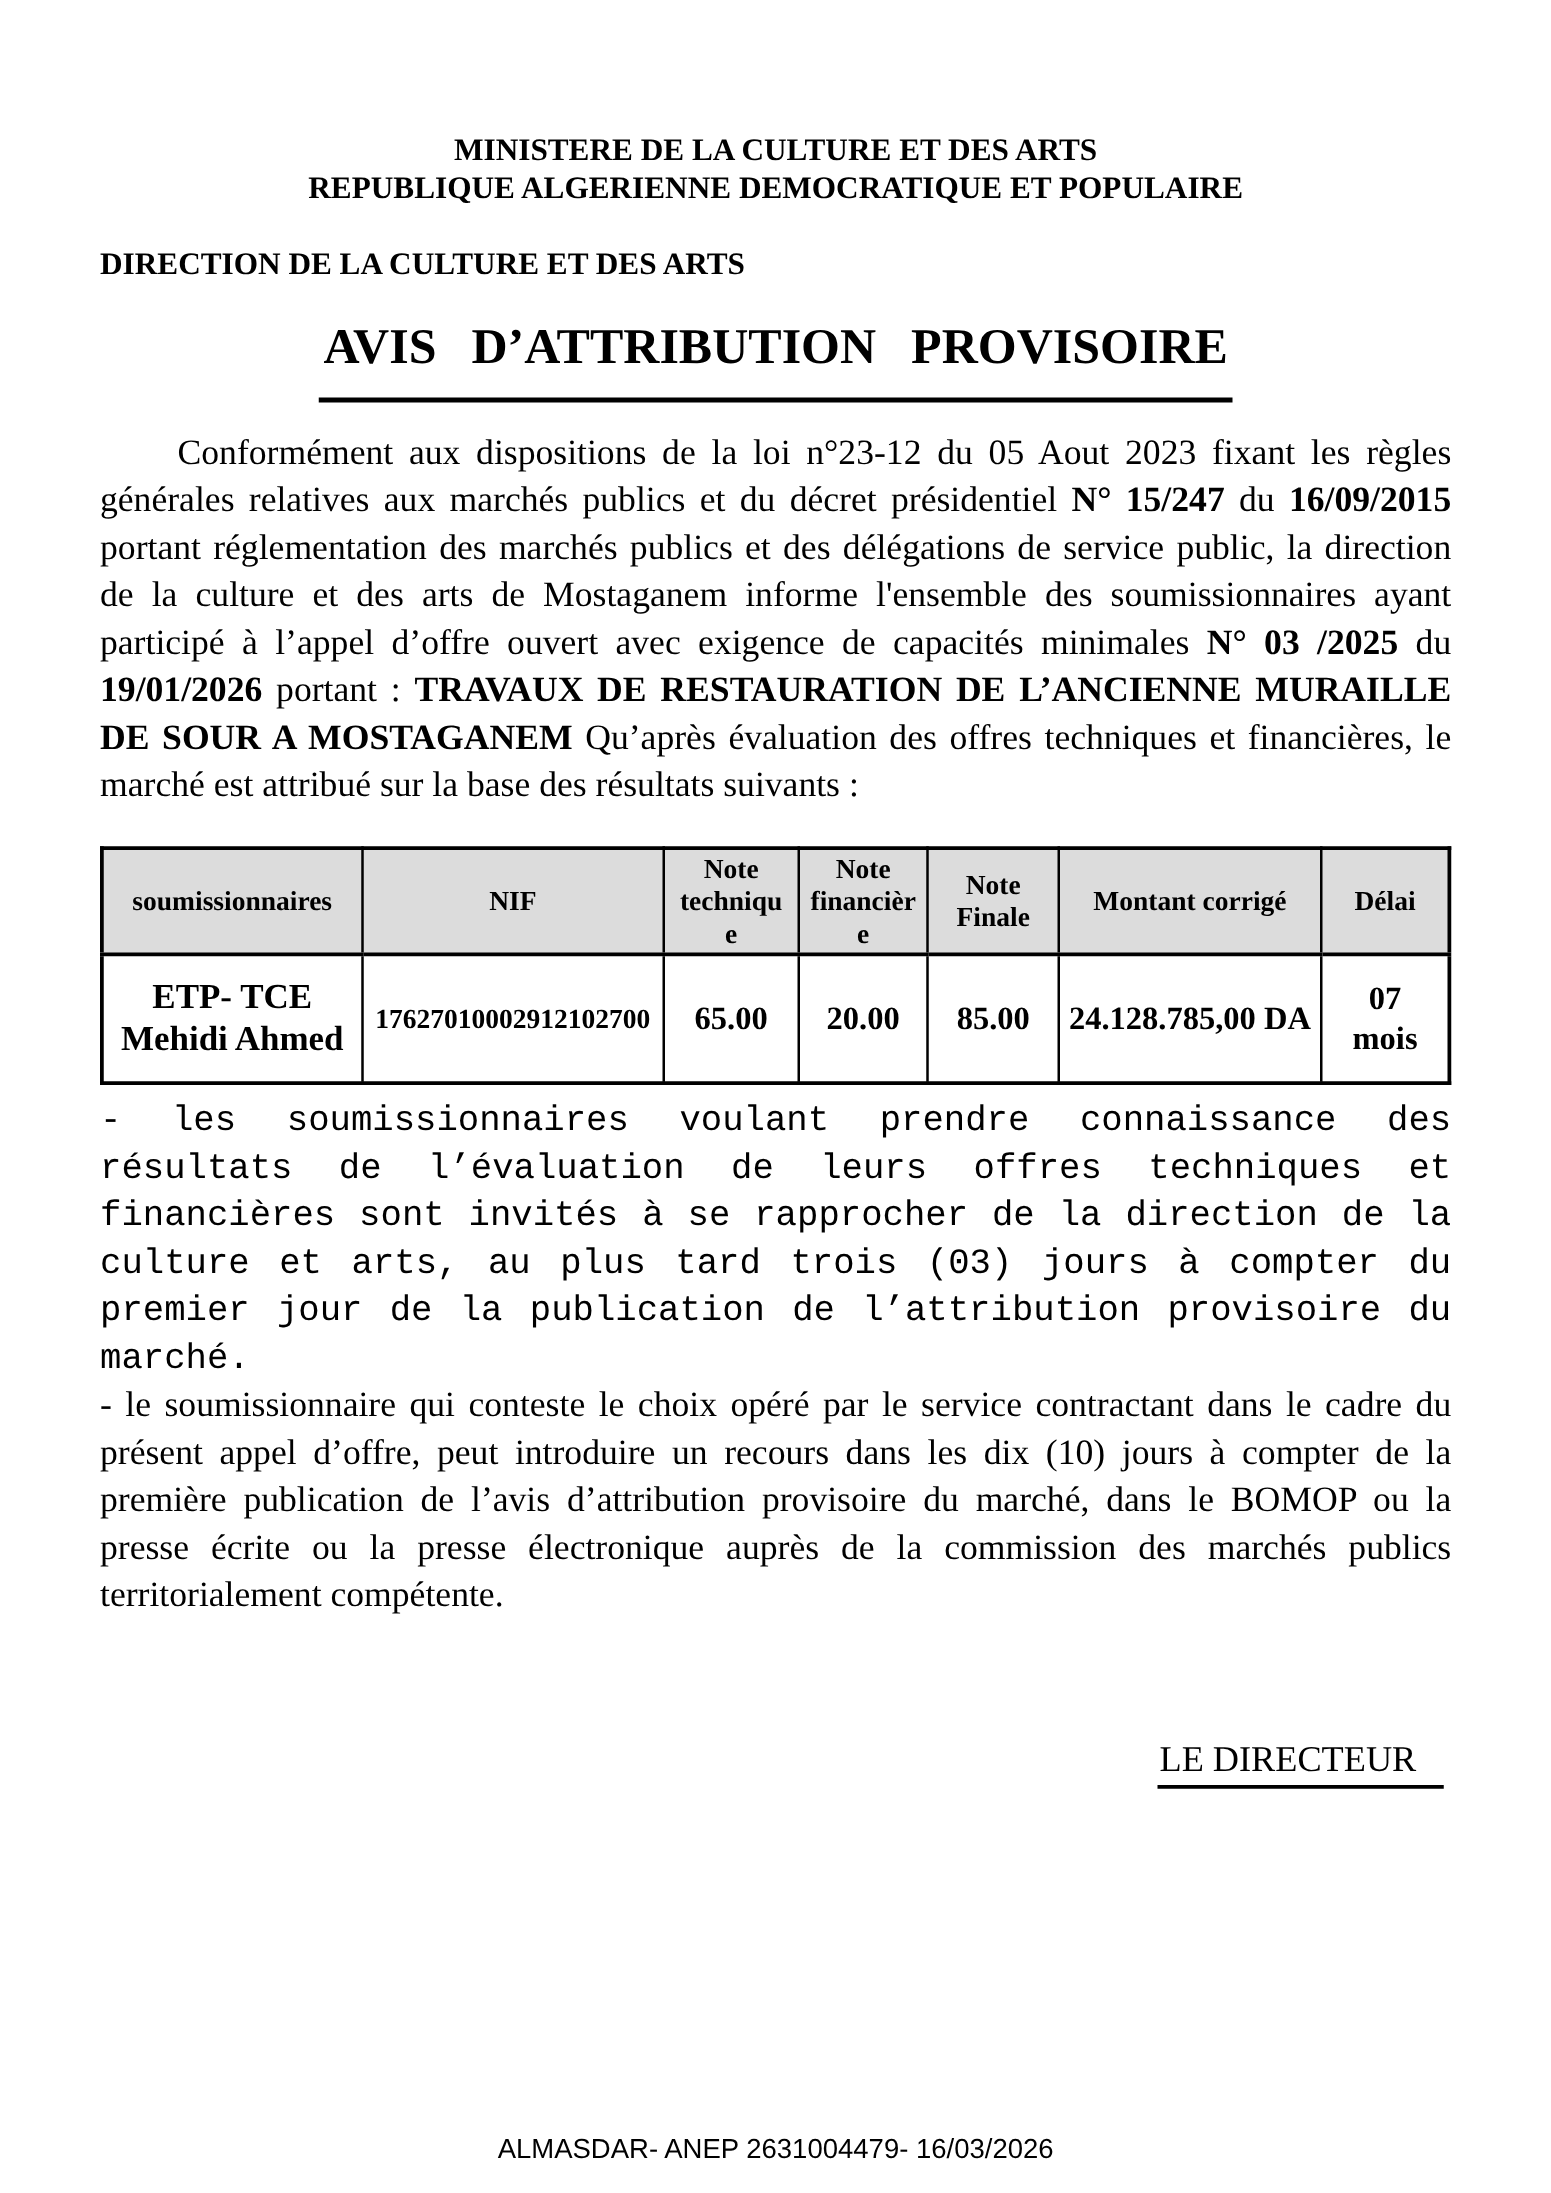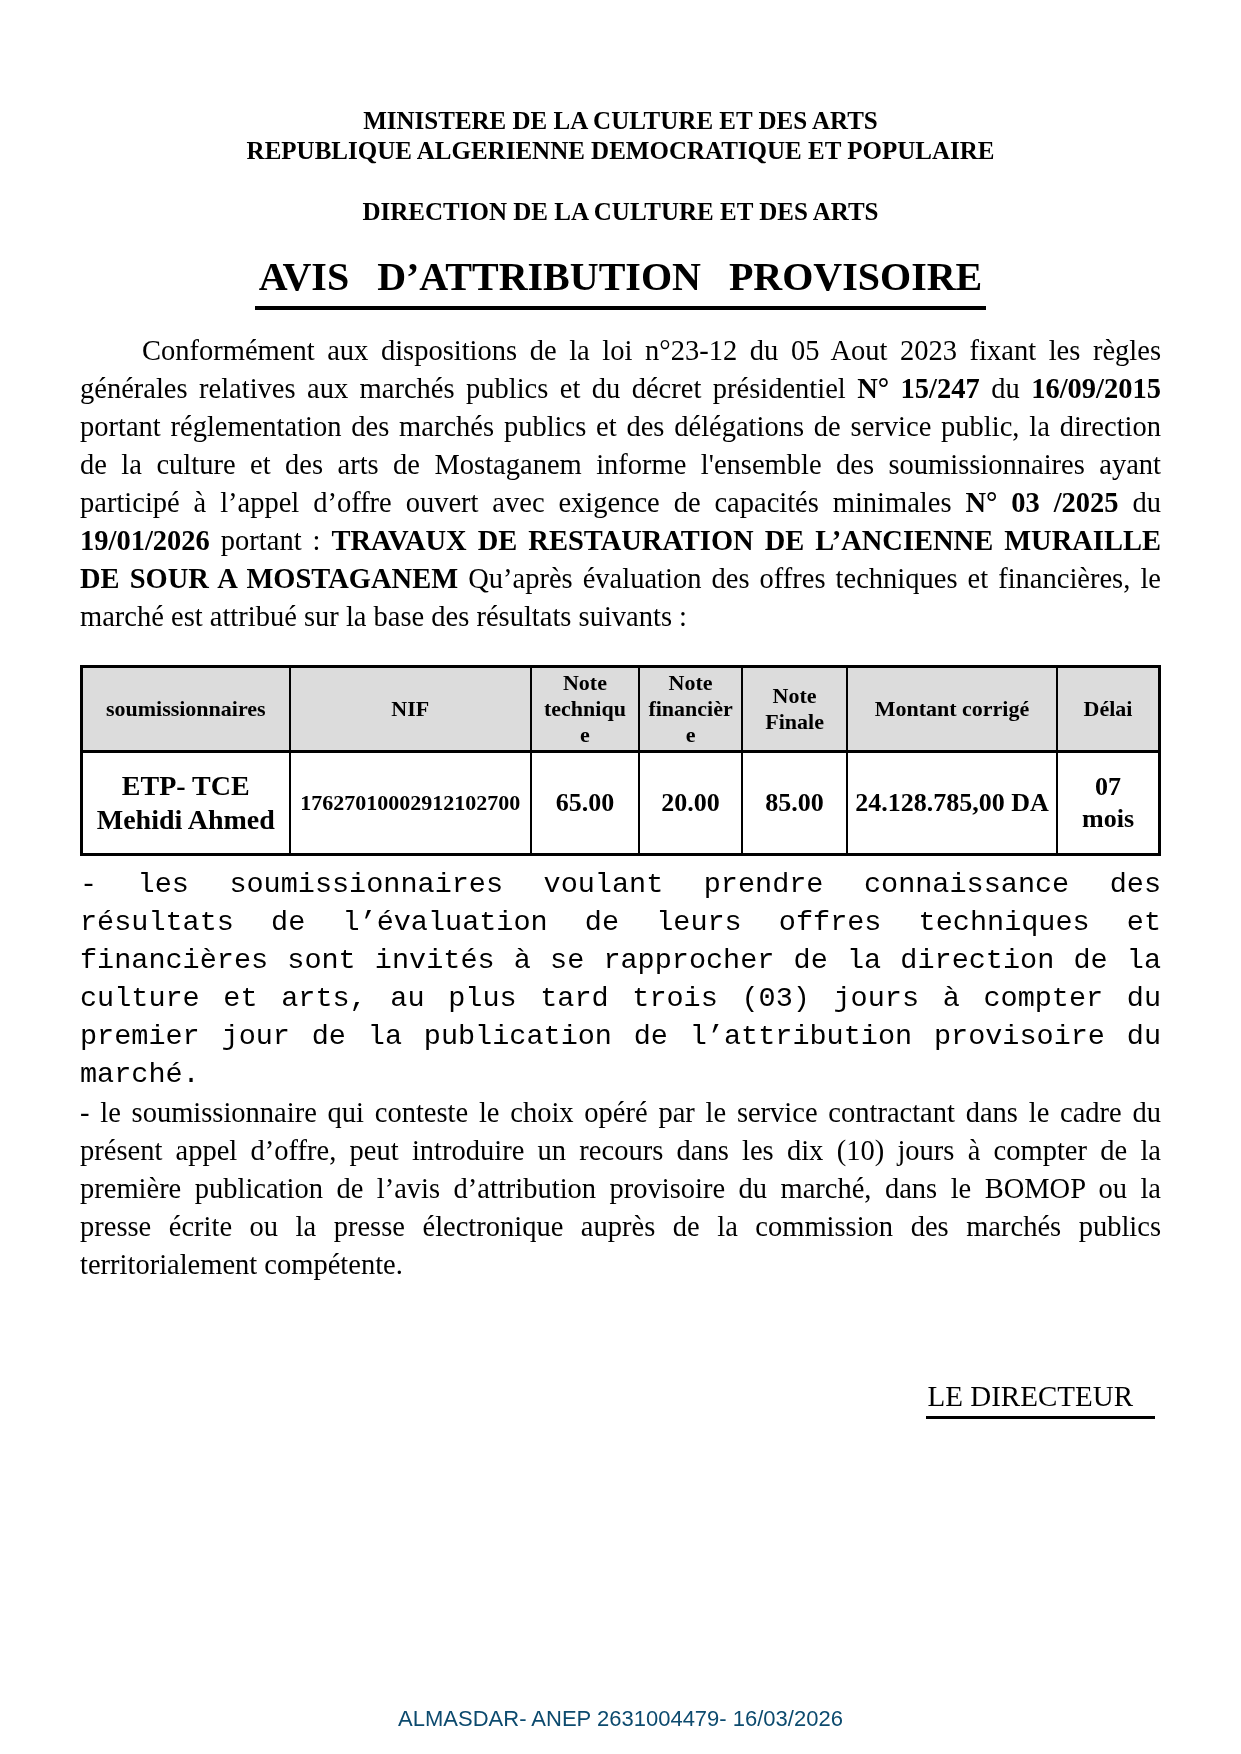--- a/index.html
+++ b/index.html
@@ -25,33 +25,33 @@
     font-size: 25px;
     line-height: 30px;
   }
   .header-line-1 { margin-top: 0; }
   .header-line-2 { margin-top: 28px; }
   .direction-block {
     margin-top: 30px;
     font-weight: bold;
     font-size: 25px;
     line-height: 31px;
-    text-align: center;
+    text-align: left;
   }
   .doc-title-wrap {
     text-align: center;
     margin-top: 26px;
   }
   .doc-title {
     display: inline-block;
     font-weight: bold;
     font-size: 40px;
     word-spacing: 0.45em;
     border-bottom: 4px solid #000;
-    padding: 0 4px 6px 4px;
+    padding: 0 4px 18px 4px;
   }
   .intro {
     margin-top: 22px;
     font-size: 28.5px;
     line-height: 38px;
     text-align: justify;
     text-indent: 62px;
   }
   .intro b { font-weight: bold; }
   table.results {
@@ -118,21 +118,21 @@
     padding: 0 22px 3px 2px;
   }
   .footer-line {
     position: absolute;
     left: 0;
     right: 0;
     bottom: 22px;
     text-align: center;
     font-family: "Liberation Sans", "DejaVu Sans", sans-serif;
     font-size: 22px;
-    color: #0c4a6e;
+    color: #000000;
   }
 </style>
 </head>
 <body>
 
 <div class="page">
 
   <div class="center-line header-line-2">MINISTERE DE LA CULTURE ET DES ARTS</div>
 
   <div class="center-line header-line-1">REPUBLIQUE ALGERIENNE DEMOCRATIQUE ET POPULAIRE</div>

